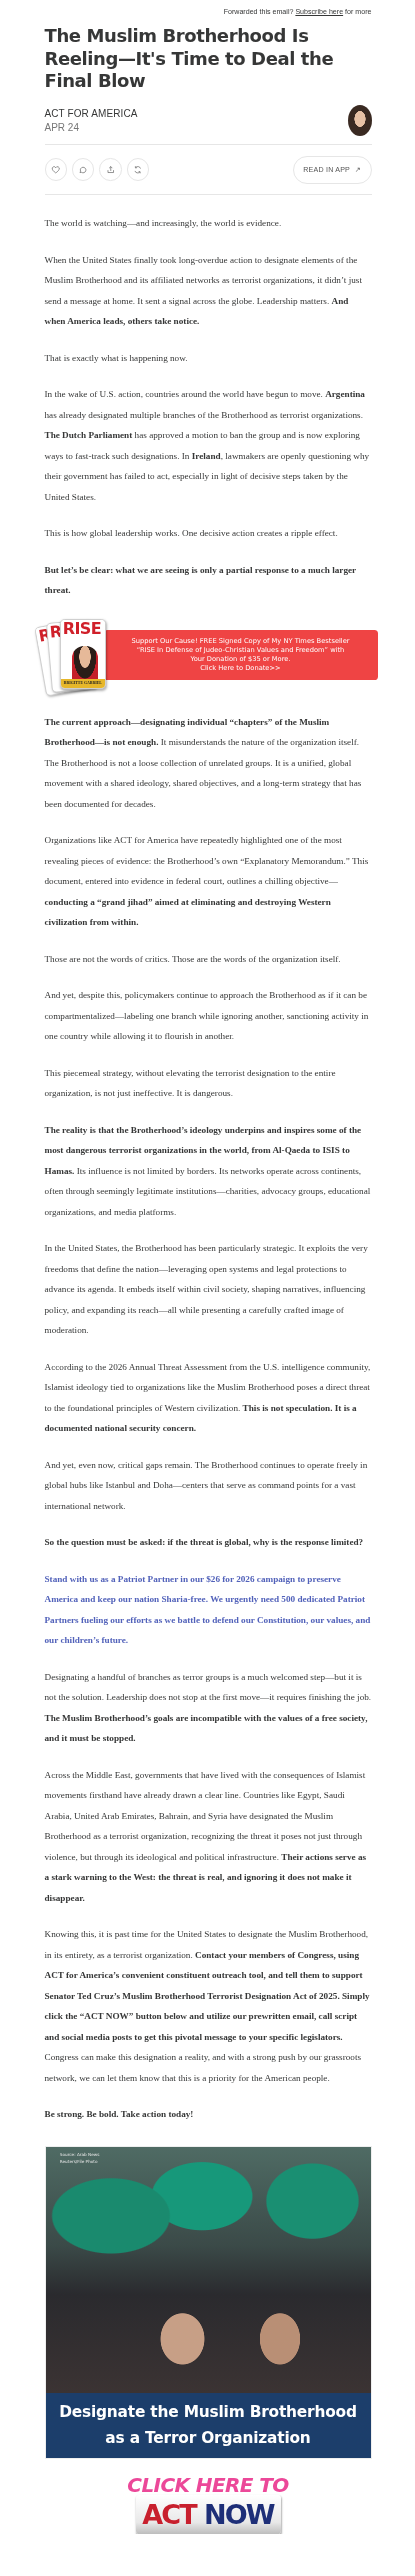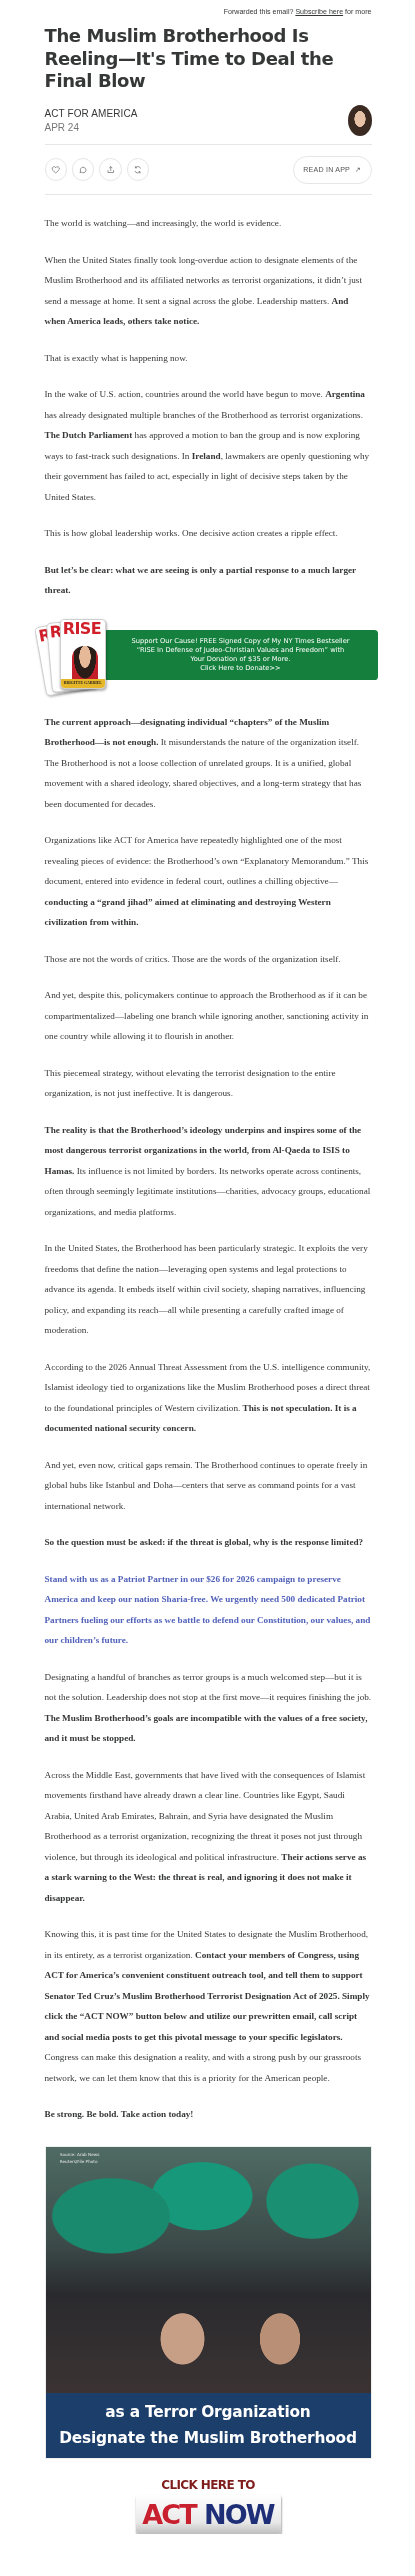--- a/index.html
+++ b/index.html
@@ -27,36 +27,36 @@
   .body p { margin-bottom: 16px; }
   .body b { font-weight: bold; }
   .body p.blue { color: #5262ba; font-weight: bold; }
 
   .banner { display: flex; align-items: center; margin: 4.8px -6px 18px; height: 77px; position: relative; }
   .book-stack { position: relative; width: 71px; height: 77px; flex: none; z-index: 2; }
   .book { position: absolute; width: 46px; height: 70px; border-radius: 4.8px; background: #fff; border: 1.2px solid #cfcfcf; box-shadow: 0.6px 1.2px 2.4px rgba(0,0,0,0.3); overflow: hidden; }
   .book .rise { background: #ffffff; color: #d0202a; font-family: "DejaVu Sans", sans-serif; font-weight: bold; font-size: 16px; line-height: 18px; padding-left: 1.8px; letter-spacing: -0.6px; }
   .book .face { position: absolute; left: 10.7px; top: 26px; width: 26px; height: 36px; background: radial-gradient(ellipse at 50% 30%, #e6b999 0 30%, #2a1d18 32% 60%, #c4202a 62%); border-radius: 12px 12px 0 0; }
   .book .name { position: absolute; bottom: 0; left: 0; right: 0; height: 9.5px; background: #e7b72a; color: #222; font-size: 3.9px; font-weight: bold; text-align: center; line-height: 9.5px; }
-  .banner-box { flex: 1; background: #15803d; border-radius: 3.6px; height: 50px; margin-left: -6px; display: flex; flex-direction: column; justify-content: center; align-items: center; text-align: center; color: #fff; font-family: "DejaVu Sans", sans-serif; font-size: 6.7px; line-height: 9px; padding: 0 6px; }
+  .banner-box { flex: 1; background: #ef4444; border-radius: 3.6px; height: 50px; margin-left: -6px; display: flex; flex-direction: column; justify-content: center; align-items: center; text-align: center; color: #fff; font-family: "DejaVu Sans", sans-serif; font-size: 6.7px; line-height: 9px; padding: 0 6px; }
 
   .hero { margin: 21.4px 0 0; border: 0.6px solid #eee; }
   .hero-photo { height: 246px; position: relative; overflow: hidden;
     background:
       radial-gradient(ellipse 36px 42px at 42% 78%, #c79f86 0 60%, transparent 62%),
       radial-gradient(ellipse 33px 42px at 72% 78%, #b98f75 0 60%, transparent 62%),
       radial-gradient(ellipse 83px 53px at 20% 28%, #1a8a6e 0 70%, transparent 72%),
       radial-gradient(ellipse 71px 48px at 48% 20%, #17987a 0 70%, transparent 72%),
       radial-gradient(ellipse 65px 53px at 82% 22%, #1a8f72 0 70%, transparent 72%),
       linear-gradient(180deg, #4f6b64 0%, #3b4a48 40%, #2a2a2e 60%, #3b3333 100%); }
   .hero-source { position: absolute; top: 4.8px; left: 14.3px; font-size: 4.2px; line-height: 6.5px; color: #e8e8e8; font-family: "DejaVu Sans", sans-serif; }
   .hero-caption { background: #1c3e6b; color: #ffffff; text-align: center; font-family: "DejaVu Sans", sans-serif; font-weight: bold; font-size: 15.4px; line-height: 26px; padding: 6px 4.8px 7.1px; letter-spacing: -0.2px; }
 
   .actnow { display: flex; flex-direction: column; align-items: center; margin-top: 18px; }
-  .actnow .top { font-family: "DejaVu Sans", sans-serif; font-weight: bold; color: #7f1d1d; font-size: 12px; letter-spacing: -0.6px; line-height: 16.6px; }
+  .actnow .top { font-family: "DejaVu Sans", sans-serif; font-weight: bold; color: #ec4899; font-size: 20px; letter-spacing: -0.6px; line-height: 16.6px; font-style: italic; }
   .actnow .plate { margin-top: 1.2px; width: 145px; height: 39px; border-radius: 3.6px; background: linear-gradient(180deg, #ffffff 0%, #e8e8e8 70%, #bdbdbd 100%); box-shadow: 0.6px 1.8px 1.8px rgba(0,0,0,0.3); display: flex; align-items: center; justify-content: center; font-family: "DejaVu Sans", sans-serif; font-weight: bold; font-size: 27px; letter-spacing: -1.8px; }
   .actnow .act { color: #c8202e; }
   .actnow .now { color: #1e2f78; margin-left: 8px; }
 </style>
 </head>
 <body>
 
 <div class="wrap">
 
   <div class="fwd">
@@ -150,22 +150,22 @@
   </div>
 
   <div class="hero">
     <div class="hero-photo">
       <div class="hero-source">
         <div>Source: Arab News</div>
         <div>Reuters/File Photo</div>
       </div>
     </div>
     <div class="hero-caption">
+      <div>Designate the Muslim Brotherhood</div>
       <div>as a Terror Organization</div>
-      <div>Designate the Muslim Brotherhood</div>
     </div>
   </div>
 
   <div class="actnow">
     <div class="top">CLICK HERE TO</div>
     <div class="plate">
       <span class="act">ACT</span>
         <span class="now">NOW</span>
     </div>
   </div>

